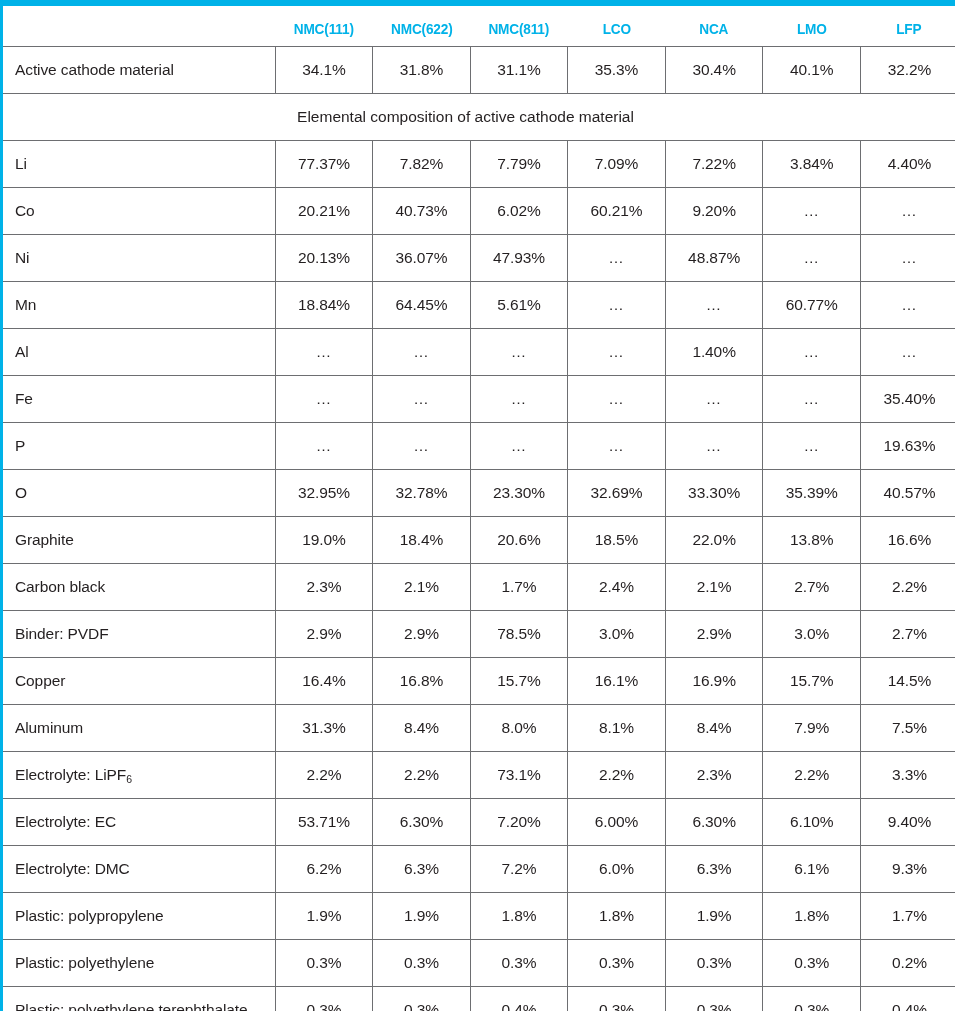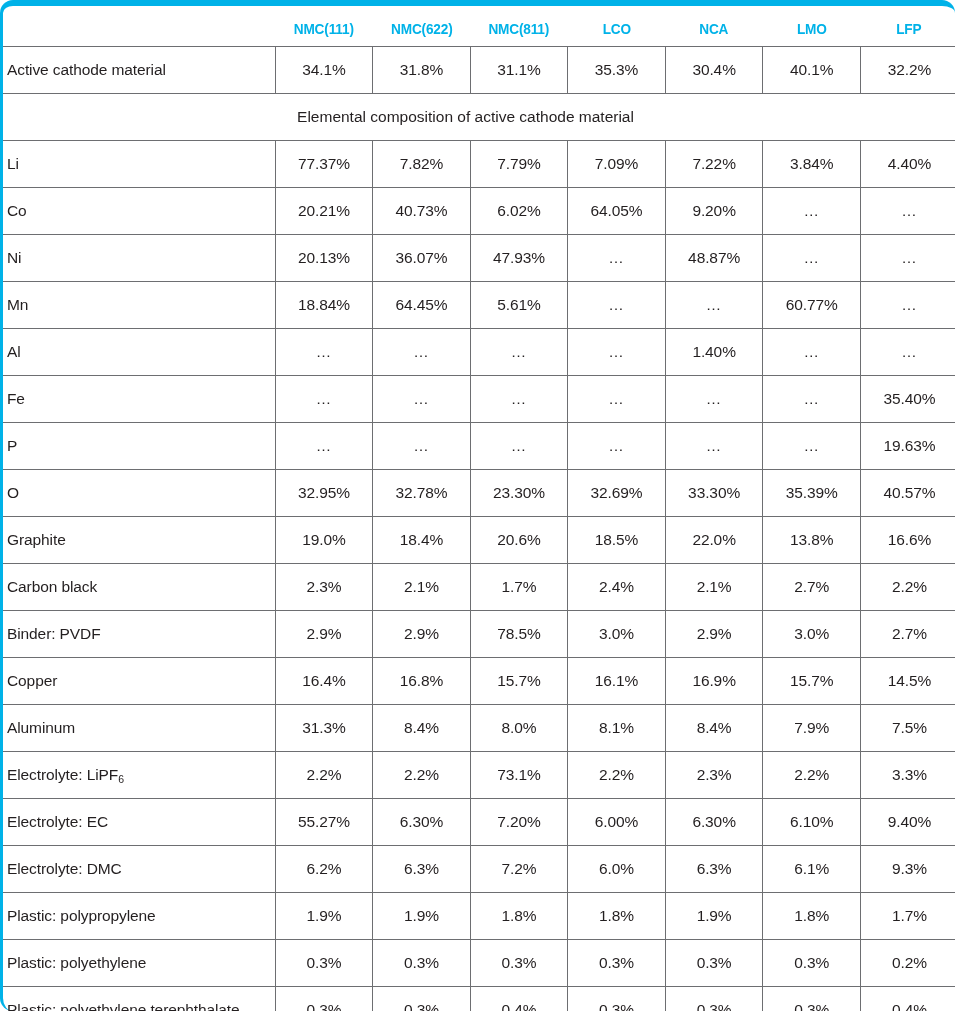--- a/index.html
+++ b/index.html
@@ -58,21 +58,21 @@
     vertical-align: middle;
     border-top: 1.6px solid #6d6e71;
     border-bottom: 1.6px solid #6d6e71;
     border-left: 1.1px solid #6d6e71;
     font-size: 15.5px;
     white-space: nowrap;
     overflow: hidden;
   }
   tbody td.label-cell {
     text-align: left;
-    padding-left: 4px;
+    padding-left: 12px;
     border-left: none;
     letter-spacing: -0.1px;
   }
   tbody td.num-cell {
     letter-spacing: -0.1px;
   }
   tbody tr.section-row td {
     text-align: center;
     border-left: none;
     border-right: none;
@@ -85,21 +85,21 @@
   sub {
     font-size: 10.5px;
     vertical-align: baseline;
     position: relative;
     bottom: -3px;
   }
 </style>
 </head>
 <body>
 
-<div id="table-wrap" style="border-top-color: rgb(0, 178, 232); border-left-color: rgb(0, 178, 232); border-radius: 13px;">
+<div id="table-wrap" style="border-top-color: rgb(0, 178, 232); border-left-color: rgb(0, 178, 232);">
   <table class="data-table">
     <colgroup>
       <col class="c-label">
       <col class="c-num">
         <col class="c-num">
         <col class="c-num">
         <col class="c-num">
       <col class="c-num">
         <col class="c-num">
         <col class="c-num">
@@ -138,21 +138,21 @@
           <td class="num-cell">7.09%</td>
           <td class="num-cell">7.22%</td>
           <td class="num-cell">3.84%</td>
           <td class="num-cell">4.40%</td>
         </tr>
         <tr>
           <td class="label-cell">Co</td>
           <td class="num-cell">20.21%</td>
           <td class="num-cell">40.73%</td>
           <td class="num-cell">6.02%</td>
-          <td class="num-cell">64.05%</td>
+          <td class="num-cell">60.21%</td>
           <td class="num-cell">9.20%</td>
           <td class="num-cell"><span class="dots">…</span></td>
           <td class="num-cell"><span class="dots">…</span></td>
         </tr>
         <tr>
           <td class="label-cell">Ni</td>
           <td class="num-cell">20.13%</td>
           <td class="num-cell">36.07%</td>
           <td class="num-cell">47.93%</td>
           <td class="num-cell"><span class="dots">…</span></td>
@@ -265,21 +265,21 @@
           <td class="num-cell">2.2%</td>
           <td class="num-cell">2.2%</td>
           <td class="num-cell">73.1%</td>
           <td class="num-cell">2.2%</td>
           <td class="num-cell">2.3%</td>
           <td class="num-cell">2.2%</td>
           <td class="num-cell">3.3%</td>
         </tr>
         <tr>
           <td class="label-cell">Electrolyte: EC</td>
-          <td class="num-cell">55.27%</td>
+          <td class="num-cell">53.71%</td>
           <td class="num-cell">6.30%</td>
           <td class="num-cell">7.20%</td>
           <td class="num-cell">6.00%</td>
           <td class="num-cell">6.30%</td>
           <td class="num-cell">6.10%</td>
           <td class="num-cell">9.40%</td>
         </tr>
         <tr>
           <td class="label-cell">Electrolyte: DMC</td>
           <td class="num-cell">6.2%</td>

